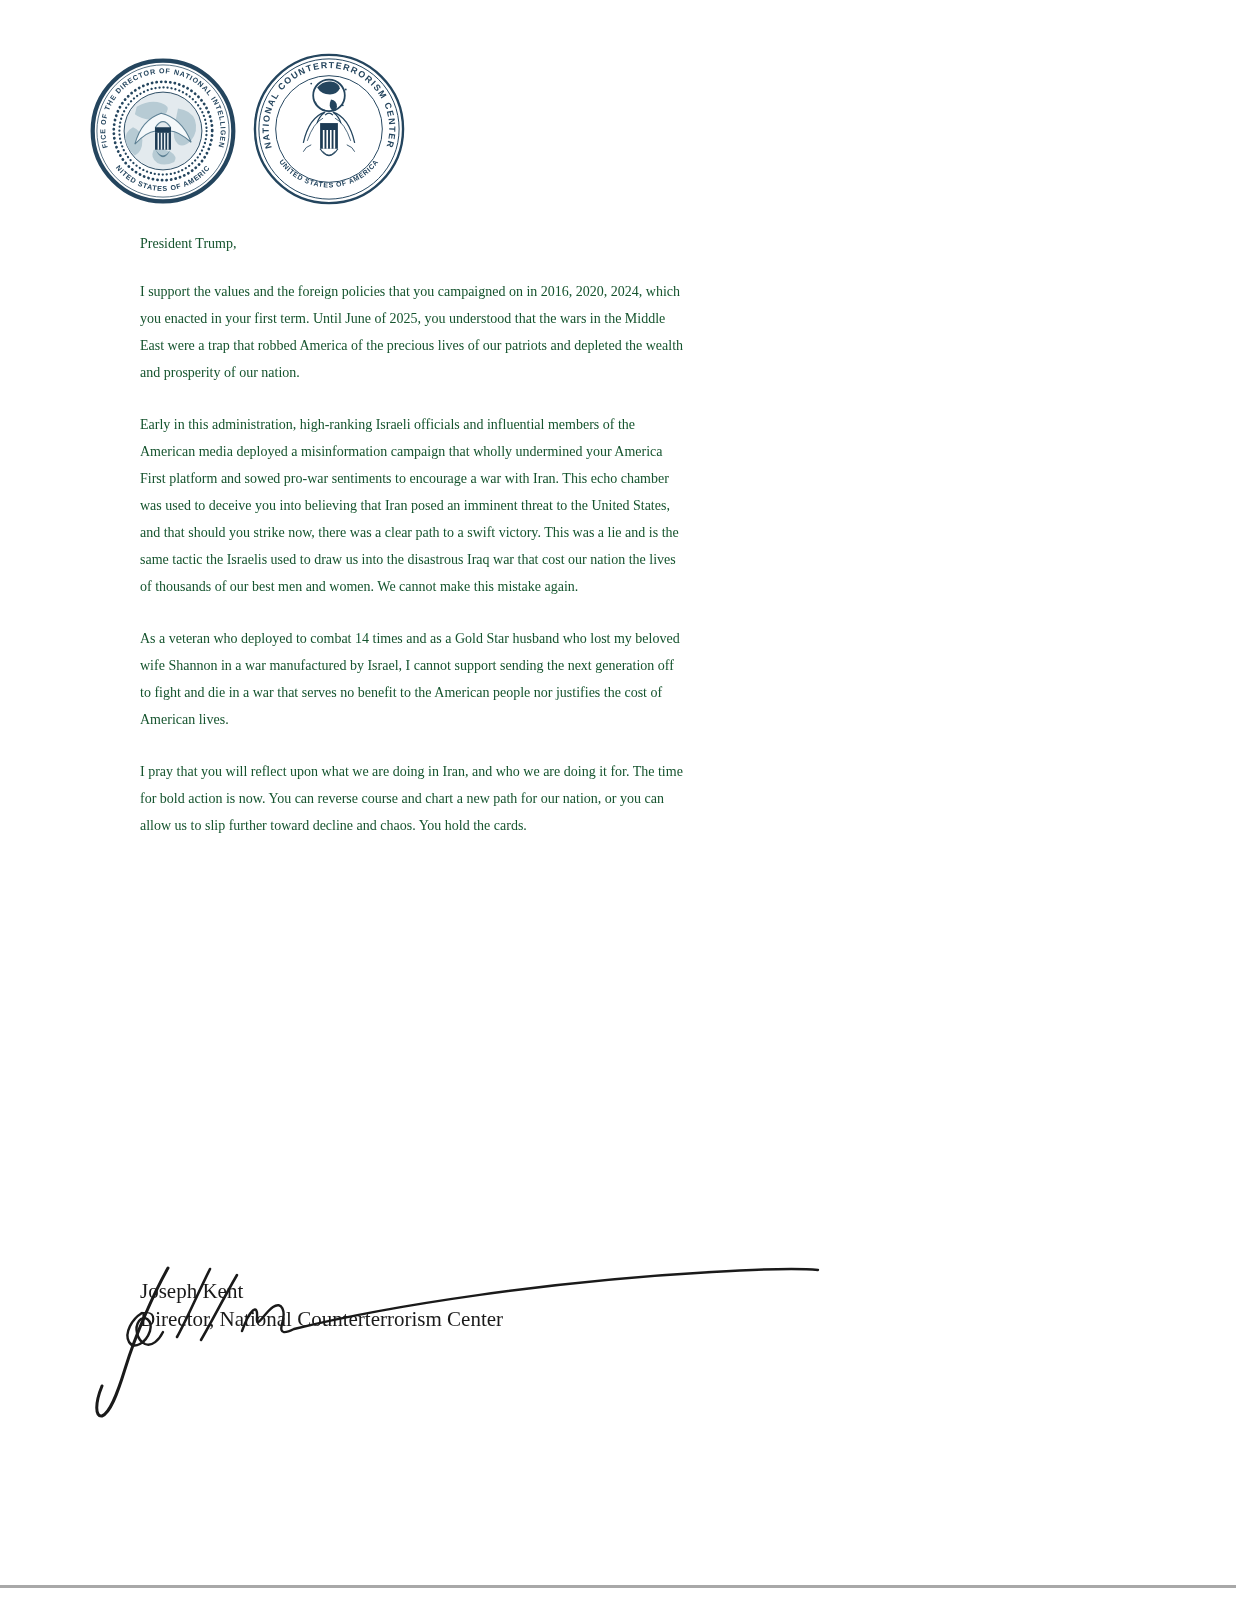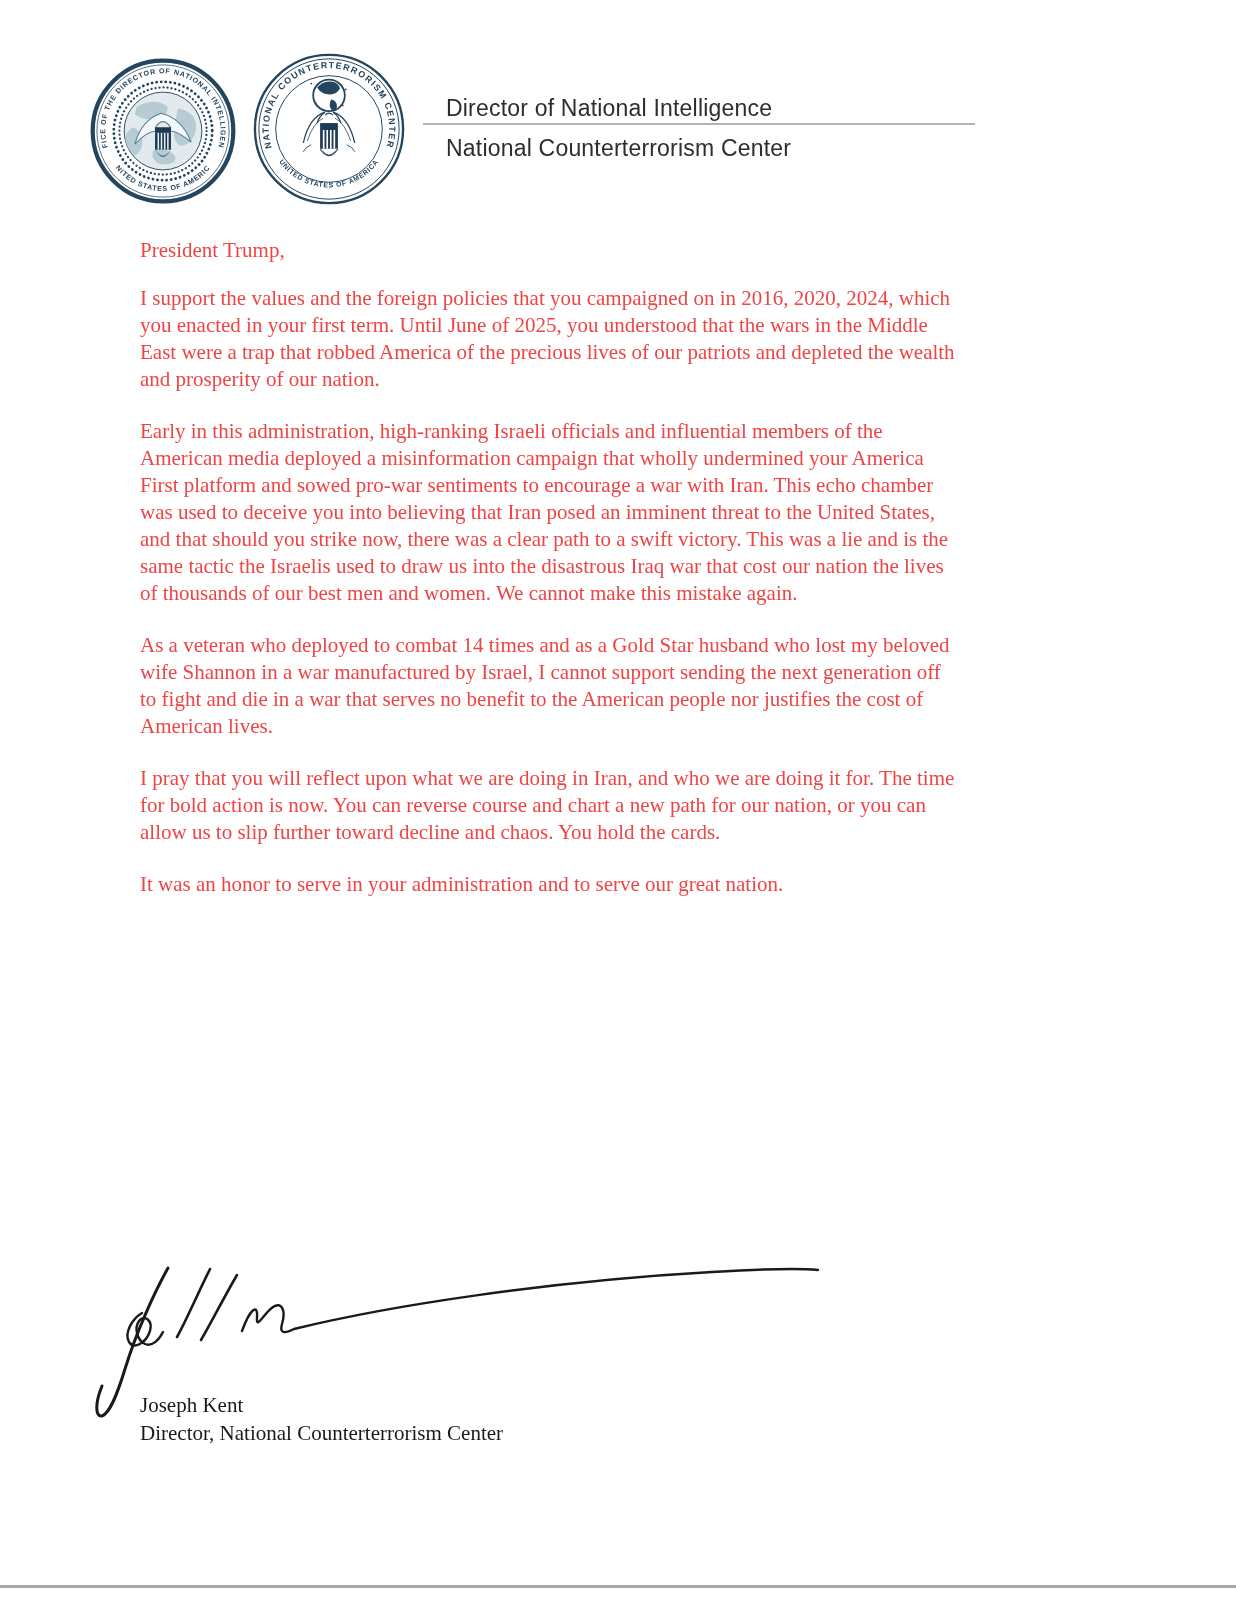--- a/index.html
+++ b/index.html
@@ -35,38 +35,38 @@
     font-size: 23px;
     line-height: 28px;
     margin-top: 9px;
     padding-left: 23px;
     letter-spacing: 0.2px;
   }
   
   .letter {
     position: absolute;
     left: 140px;
-    top: 237px;
+    top: 230px;
     width: 990px;
-    font-size: 21px;
+    font-size: 14px;
     line-height: 27px;
-    color: #ef4444;
+    color: #14532d;
   }
   .salutation { margin: 0 0 21px 0; }
   .para { margin: 0 0 25px 0; white-space: pre-line; }
   
   .signature-svg {
     position: absolute;
     left: 92px;
     top: 1233px;
   }
   .signer {
     position: absolute;
     left: 140px;
-    top: 1392px;
+    top: 1278px;
     font-size: 21px;
     line-height: 27.5px;
     color: #1a1a1a;
   }
   
   .scan-edge-line {
     position: absolute;
     left: 0; right: 0;
     top: 1585px;
     height: 2.5px;
@@ -158,24 +158,20 @@
           <line x1="81.8" y1="81" x2="81.8" y2="100"></line>
           <line x1="85.4" y1="81" x2="85.4" y2="100"></line>
         </g>
         <path d="M71,100 Q80,114 89,100" stroke-width="1.2"></path>
         <path d="M74,103 Q80,110 86,103" stroke-width="0.9"></path>
         <path d="M62,96 q-6,2 -8,7 M98,96 q6,2 8,7" stroke-width="0.9"></path>
       </g>
     </svg>
   </div>
 
-  <div class="letterhead">
-    <div class="lh-line1">Director of National Intelligence</div>
-    <div class="lh-line2">National Counterterrorism Center</div>
-  </div>
 
   <div class="letter">
     <div class="salutation">President Trump,</div>
     <div id="paragraphs">
         <p class="para">I support the values and the foreign policies that you campaigned on in 2016, 2020, 2024, which
 you enacted in your first term. Until June of 2025, you understood that the wars in the Middle
 East were a trap that robbed America of the precious lives of our patriots and depleted the wealth
 and prosperity of our nation.</p>
         <p class="para">Early in this administration, high-ranking Israeli officials and influential members of the
 American media deployed a misinformation campaign that wholly undermined your America
@@ -184,21 +180,20 @@
 and that should you strike now, there was a clear path to a swift victory. This was a lie and is the
 same tactic the Israelis used to draw us into the disastrous Iraq war that cost our nation the lives
 of thousands of our best men and women. We cannot make this mistake again.</p>
         <p class="para">As a veteran who deployed to combat 14 times and as a Gold Star husband who lost my beloved
 wife Shannon in a war manufactured by Israel, I cannot support sending the next generation off
 to fight and die in a war that serves no benefit to the American people nor justifies the cost of
 American lives.</p>
         <p class="para">I pray that you will reflect upon what we are doing in Iran, and who we are doing it for. The time
 for bold action is now. You can reverse course and chart a new path for our nation, or you can
 allow us to slip further toward decline and chaos. You hold the cards.</p>
-        <p class="para">It was an honor to serve in your administration and to serve our great nation.</p>
       </div>
   </div>
 
   <svg class="signature-svg" width="740" height="190" viewBox="0 0 740 190">
     <g fill="none" stroke="#1a1a1a" stroke-linecap="round">
 
       <path d="M76,35 C62,60 44,100 33,136 C25,162 18,180 10,183 C3,184 3,170 10,153" stroke-width="3"></path>
 
       <path d="M50,80 C40,86 32,100 37,109 C42,117 54,110 58,98 C61,87 52,81 47,88 C42,95 45,107 53,111 C60,114 67,107 71,99" stroke-width="2.4"></path>
 

